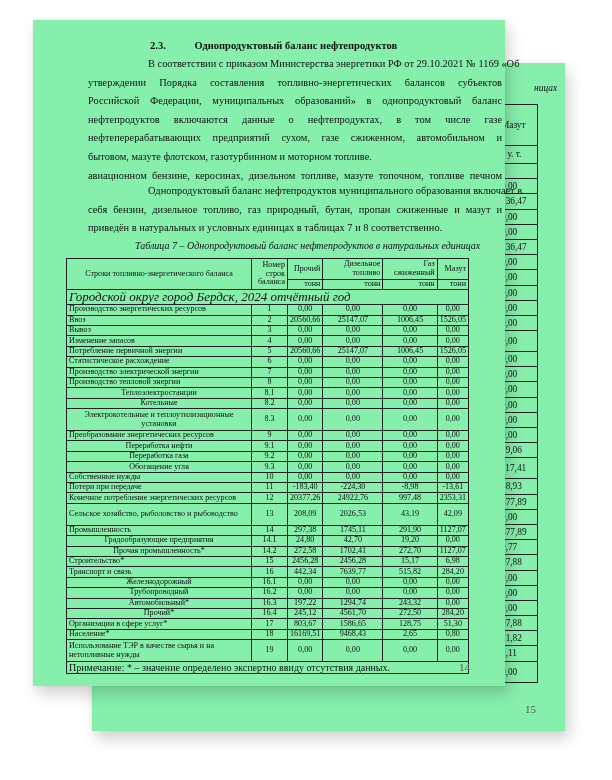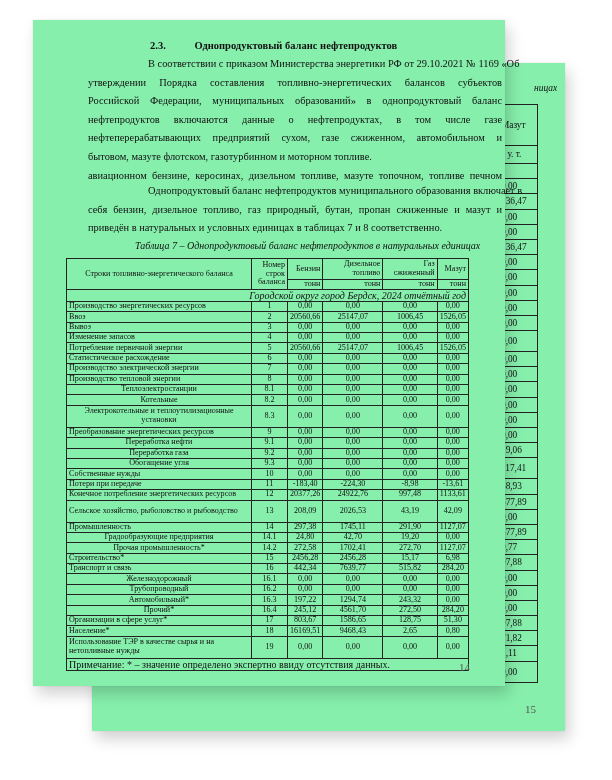--- a/index.html
+++ b/index.html
@@ -53,21 +53,21 @@
     font-size:8.1px; line-height:1.1;
   }
   table.balance td, table.balance th {
     border:1px solid #222; padding:0 2px; font-weight:normal;
   }
   table.balance th { text-align:right; vertical-align:middle; }
   .c-name { width:180px; text-align:left; }
   .c-num { width:31px; text-align:center; }
   .c-val { text-align:center; }
   td.indent-right { text-align:center; padding-right:2px; }
-  td.subtitle { font-style:italic; text-align:right; font-size:10px; }
+  td.subtitle { font-style:italic; text-align:left; font-size:13px; }
   td.note { text-align:left; font-size:10px; }
   tr.r td { height:9.4px; }
   tr.r2 td { height:21px; }
   .front-pagenum { position:absolute; left:426px; top:641px; font-size:11px; color:#555; }
 </style>
 </head>
 <body>
 
 <div class="page" id="page-back">
   <div class="back-caption">ницах</div>
@@ -132,21 +132,21 @@
       <span class="line last">приведён в натуральных и условных единицах в таблицах 7 и 8 соответственно.</span>
     </div>
 
   <div class="table-caption">Таблица 7 – Однопродуктовый баланс нефтепродуктов в натуральных единицах</div>
 
   <table class="balance">
     <thead>
       <tr>
         <th class="c-name" rowspan="2" style="text-align:center">Строки топливно-энергетического баланса</th>
         <th class="c-num" rowspan="2">Номер строк баланса</th>
-        <th style="height:20px">Бензин</th>
+        <th style="height:20px">Прочий</th>
         <th>Дизельное топливо</th>
         <th>Газ сжиженный</th>
         <th>Мазут</th>
       </tr>
       <tr>
         <th>тонн</th>
         <th>тонн</th>
         <th>тонн</th>
         <th>тонн</th>
       </tr>
@@ -290,21 +290,21 @@
           <td class="c-val">-224,30</td>
           <td class="c-val">-8,98</td>
           <td class="c-val">-13,61</td>
         </tr>
         <tr class="r">
           <td class="c-name">Конечное потребление энергетических ресурсов</td>
           <td class="c-num">12</td>
           <td class="c-val">20377,26</td>
           <td class="c-val">24922,76</td>
           <td class="c-val">997,48</td>
-          <td class="c-val">1133,61</td>
+          <td class="c-val">2353,31</td>
         </tr>
         <tr class="r2">
           <td class="c-name">Сельское хозяйство, рыболовство и рыбоводство</td>
           <td class="c-num">13</td>
           <td class="c-val">208,09</td>
           <td class="c-val">2026,53</td>
           <td class="c-val">43,19</td>
           <td class="c-val">42,09</td>
         </tr>
         <tr class="r">

